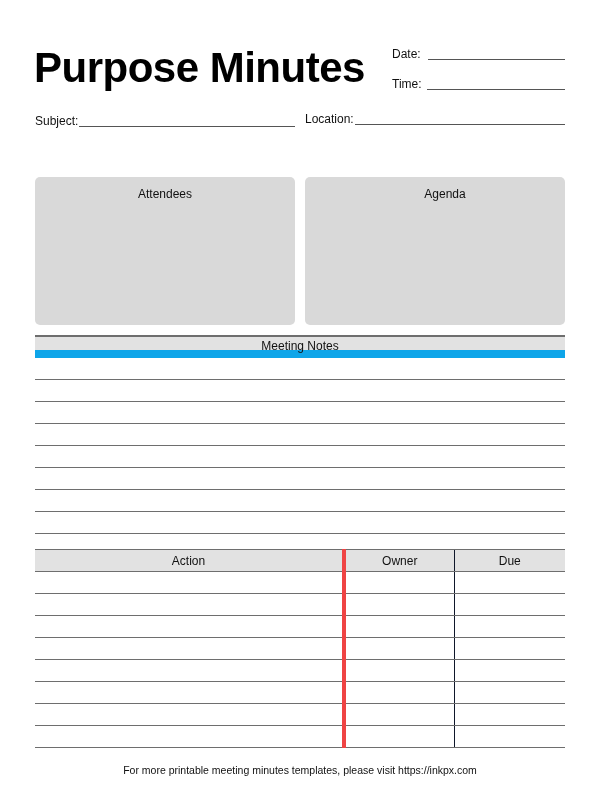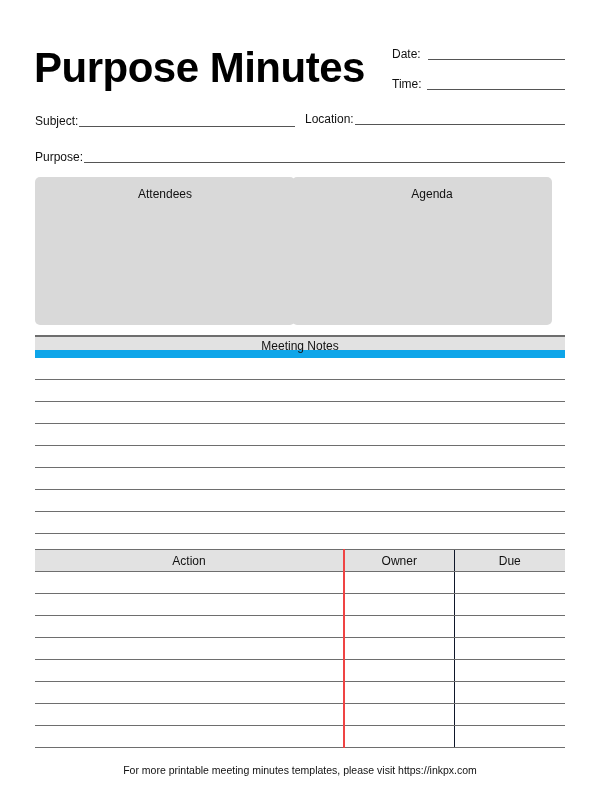--- a/index.html
+++ b/index.html
@@ -52,21 +52,21 @@
     }
     .actions th {
       height: 22px; background: #e2e2e2; font-weight: normal;
       font-size: 12px; color: #111111;
       border-top: 1.5px solid #6e6e6e; border-bottom: 1.5px solid #6e6e6e;
     }
     .actions td {
       height: 22px; border-bottom: 1.5px solid #6e6e6e;
     }
     .actions .c1 { width: 309px; }
-    .actions .c2 { width: 110px; border-left: 2px solid #ef4444; }
+    .actions .c2 { width: 110px; border-left: 4px solid #ef4444; }
     .actions .c3 { width: 111px; border-left: 1px solid #0f172a; }
 
     .footer {
       position: absolute; left: 0; top: 764px; width: 600px;
       text-align: center; font-size: 10.5px; color: #111111;
     }
   </style>
 </head>
 <body>
 
@@ -85,29 +85,25 @@
 
   <div class="field" style="left:35px; top:114px; width:260px;">
     <span class="label">Subject:</span>
     <span class="line"></span>
   </div>
   <div class="field" style="left:305px; top:112px; width:260px;">
     <span class="label">Location:</span>
     <span class="line"></span>
   </div>
 
-  <div class="field" style="left:35px; top:150px; width:530px;">
-    <span class="label">Purpose:</span>
-    <span class="line"></span>
-  </div>
 
   <div class="box" style="left:35px;">
     <div class="box-title">Attendees</div>
   </div>
-  <div class="box" style="left:292px;padding-left:20px;">
+  <div class="box" style="left:305px;padding-left:20px;">
     <div class="box-title">Agenda</div>
   </div>
 
   <div class="notes">
     <div class="notes-header">Meeting Notes</div>
     <div class="notes-line"></div>
     <div class="notes-line"></div>
     <div class="notes-line"></div>
     <div class="notes-line"></div>
     <div class="notes-line"></div>

